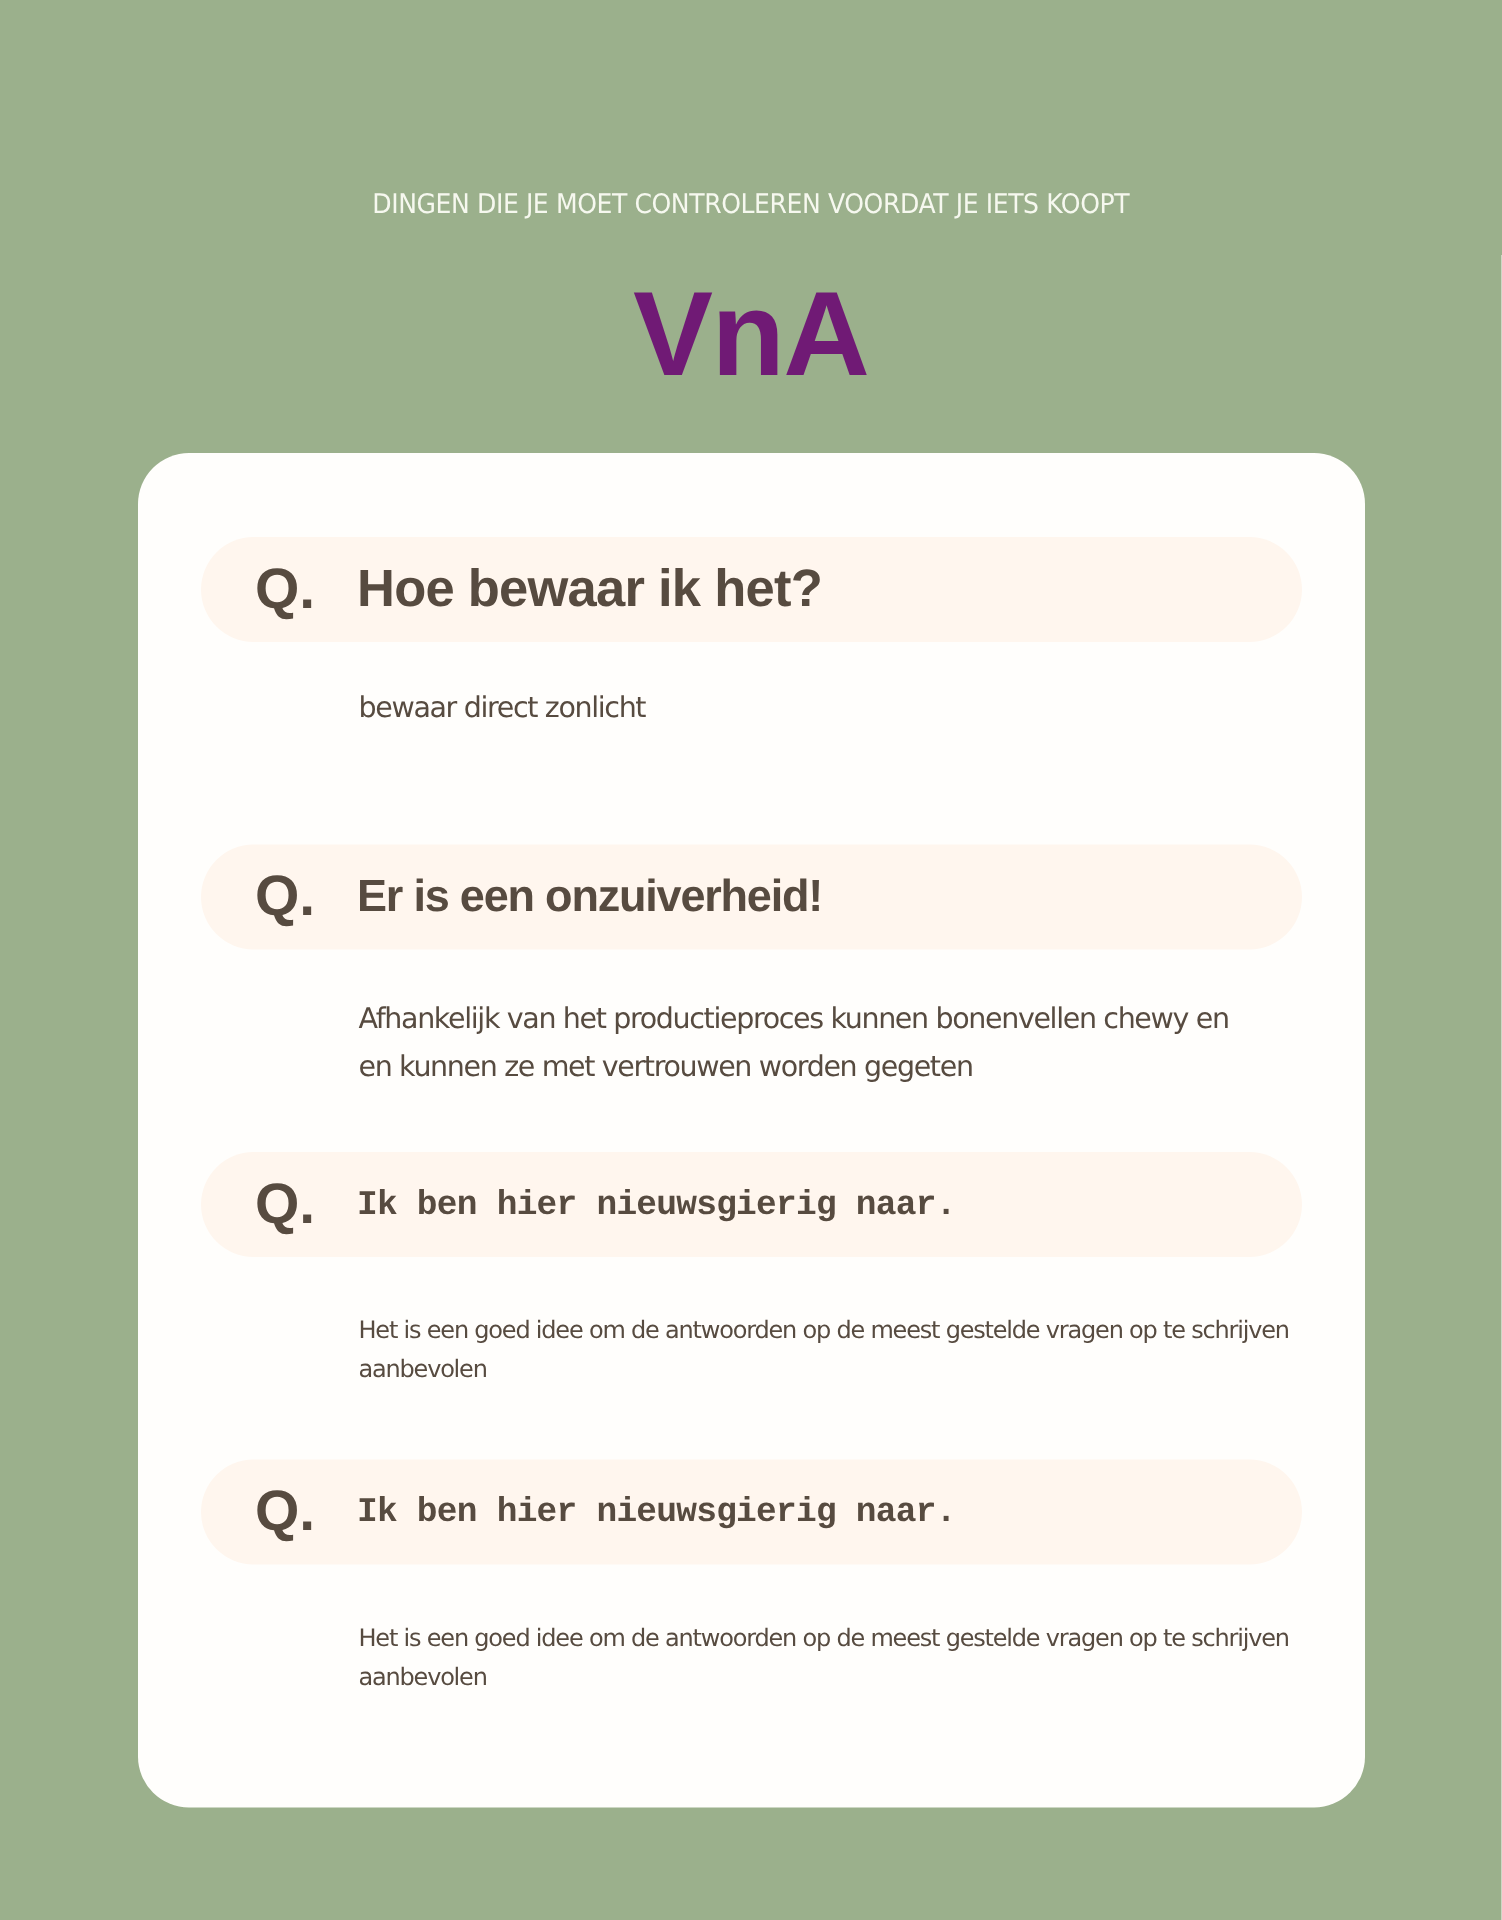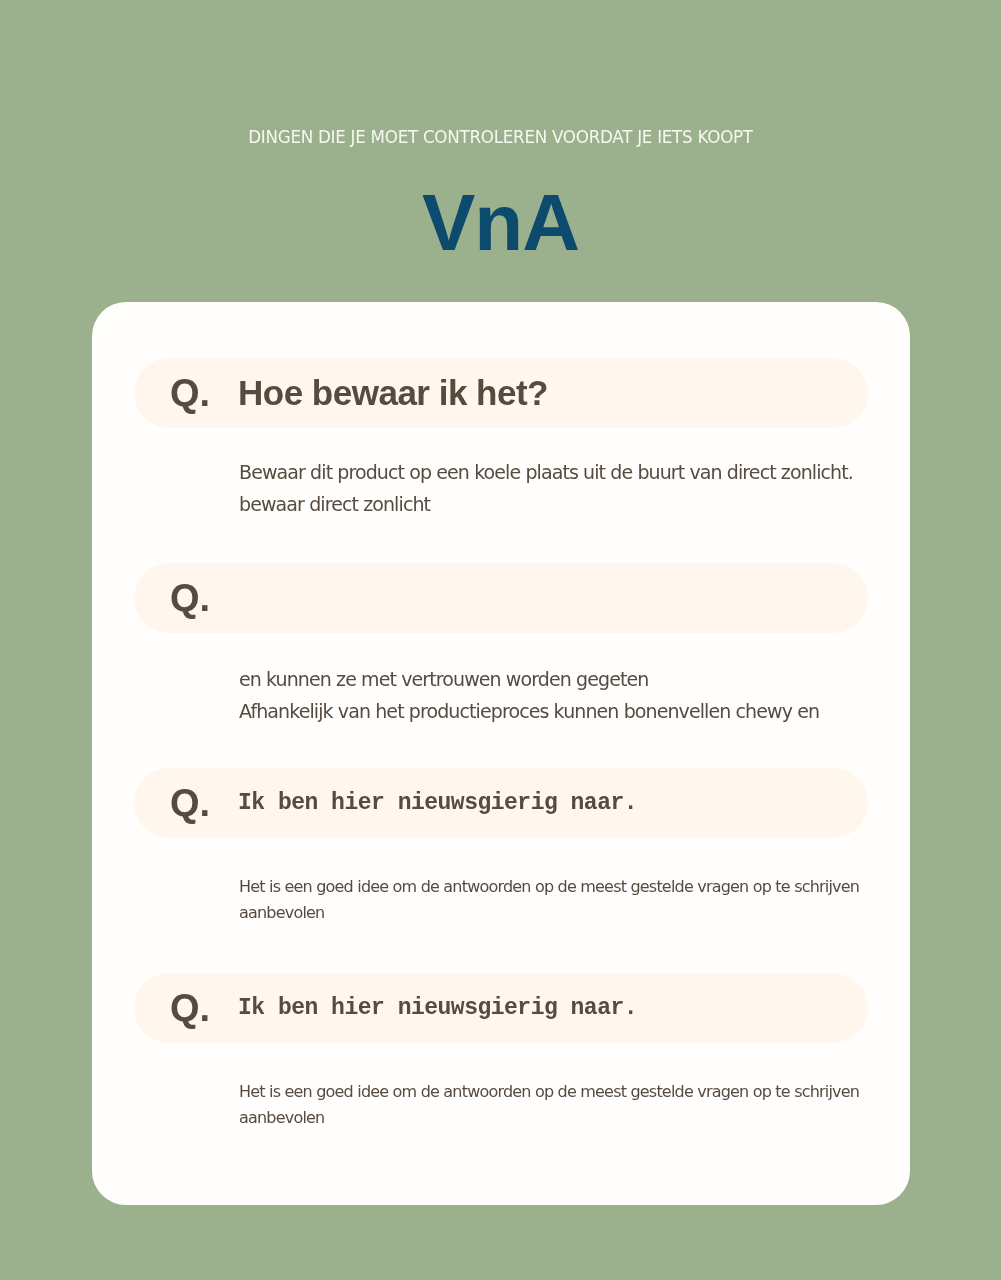--- a/index.html
+++ b/index.html
@@ -27,21 +27,21 @@
       font-weight: normal;
       transform: scaleX(0.93);
       transform-origin: center;
     }
     .title {
       position: absolute;
       top: 178px;
       left: 0;
       width: 1001px;
       text-align: center;
-      color: #0c4a6e;
+      color: #701a75;
       font-family: "Liberation Sans", sans-serif;
       font-weight: bold;
       font-size: 80px;
       line-height: 90px;
       letter-spacing: -1px;
     }
     .card {
       position: absolute;
       left: 92px;
       top: 302px;
@@ -114,32 +114,32 @@
 <div class="title">VnA</div>
 
 <div class="card">
 
   <div class="faq-item" style="top:56px;">
     <div class="q-pill">
       <span class="q-mark">Q.</span>
       <span class="q-text large">Hoe bewaar ik het?</span>
     </div>
     <div class="answer large" style="top:98px;">
-      <span>Bewaar dit product op een koele plaats uit de buurt van direct zonlicht.</span>
       <span>bewaar direct zonlicht</span>
     </div>
   </div>
 
   <div class="faq-item" style="top:261px;">
     <div class="q-pill">
       <span class="q-mark">Q.</span>
+      <span class="q-text medium">Er is een onzuiverheid!</span>
     </div>
     <div class="answer large" style="top:100px;">
+      <span>Afhankelijk van het productieproces kunnen bonenvellen chewy en</span>
       <span>en kunnen ze met vertrouwen worden gegeten</span>
-      <span>Afhankelijk van het productieproces kunnen bonenvellen chewy en</span>
     </div>
   </div>
 
   <div class="faq-item" style="top:466px;">
     <div class="q-pill">
       <span class="q-mark">Q.</span>
       <span class="q-text small">Ik ben hier nieuwsgierig naar.</span>
     </div>
     <div class="answer small" style="top:106px;">
       <span>Het is een goed idee om de antwoorden op de meest gestelde vragen op te schrijven</span>

